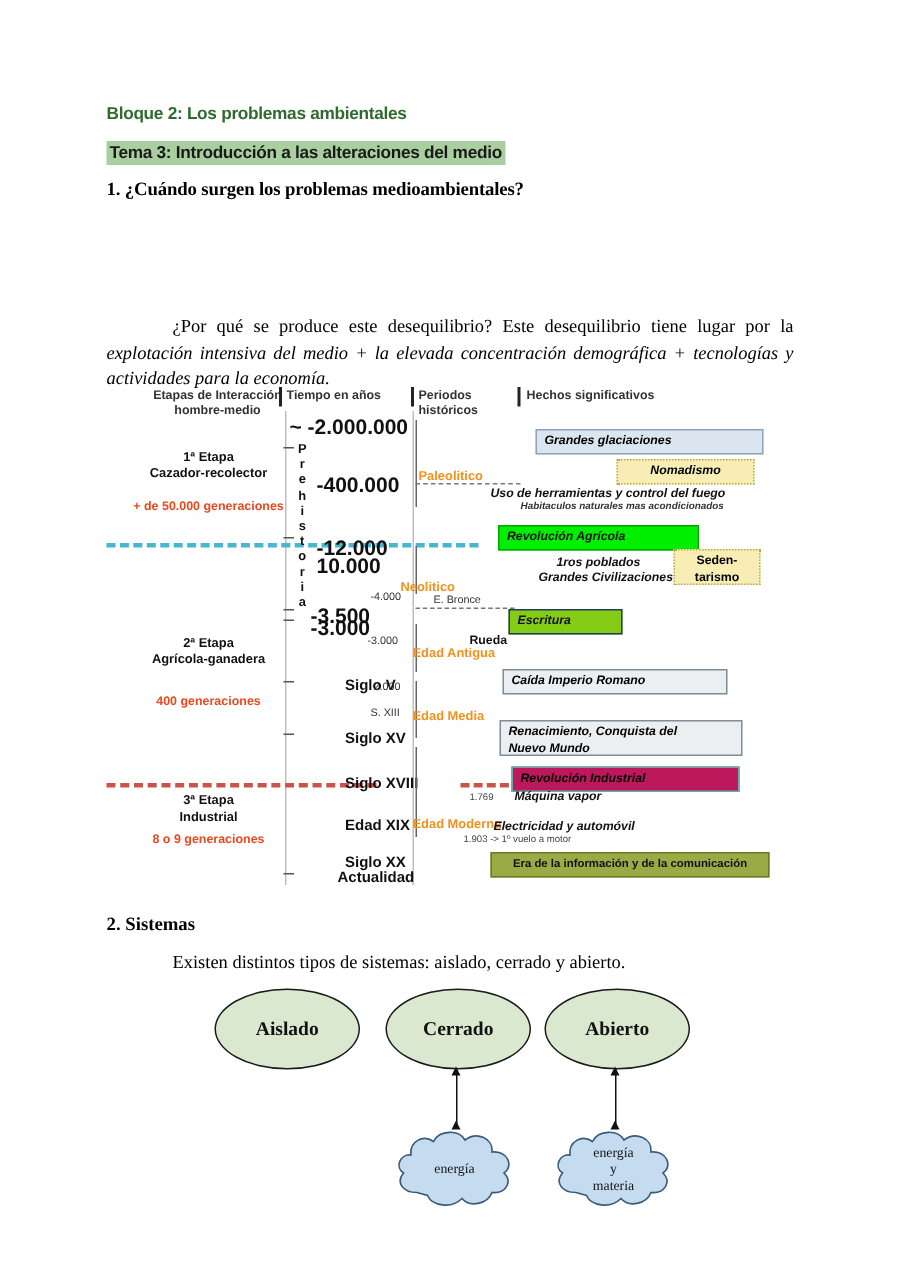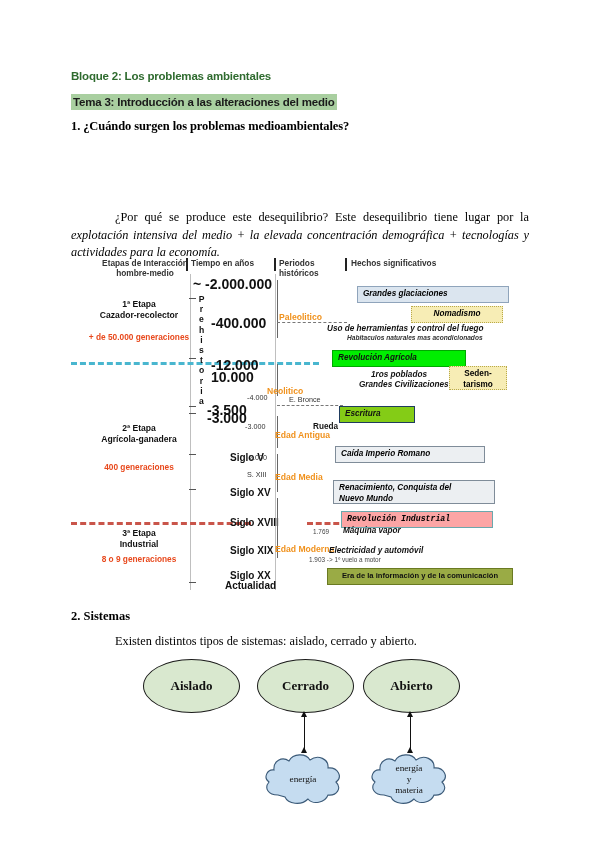--- a/index.html
+++ b/index.html
@@ -46,21 +46,21 @@
   .box{font-style:italic;font-weight:bold;font-size:8.2px;line-height:10.5px;
        padding:2px 5px;box-sizing:border-box;}
   .b-glac{background:#dbe5ef;border:1px solid #8fa4bb;}
   .b-nomad{background:#f7edb5;border:1px dotted #b9a94a;text-align:center;}
   .b-agric{background:#00ee00;border:1px solid #00a800;color:#111;}
   .b-seden{background:#f7edb5;border:1px dotted #b9a94a;text-align:center;
            font-style:normal;}
   .b-escr{background:#84cc16;border:1px solid #1f3b5e;color:#111;}
   .b-roma{background:#eceff2;border:1px solid #7f8c99;}
   .b-renac{background:#eceff2;border:1px solid #7f8c99;}
-  .b-indus{background:#fca5a5;border:1px solid #6aa8ad;font-family:Liberation Mono, monospace;}
+  .b-indus{background:#be185d;border:1px solid #6aa8ad;}
   .b-era{background:#9aab45;border:1px solid #6a7a22;color:#111;font-style:normal;
          font-weight:bold;font-size:7.6px;text-align:center;}
 
   .fact{font-style:italic;font-weight:bold;font-size:8.2px;color:#111;}
   .fact-s{font-style:italic;font-size:6.6px;color:#333;font-weight:bold;}
   .tiny{font-size:6.4px;color:#444;}
 
   .dash-blue{position:absolute;height:0;border-top:3px dashed #49b6cf;}
   .dash-red{position:absolute;height:0;border-top:3px dashed #c9554a;}
   .dash-grey{position:absolute;height:0;border-top:1px dashed #777;}
@@ -140,21 +140,21 @@
     <div class="tick" style="left:118px;top:148px;"></div>
     <div class="tick" style="left:118px;top:155px;"></div>
     <div class="d yr" style="left:136px;top:144px;">-3.500</div>
     <div class="d yr" style="left:136px;top:152px;">-3.000</div>
 
     <div class="tick" style="left:118px;top:196px;"></div>
     <div class="d siglo" style="left:131px;top:194px;">Siglo V</div>
     <div class="tick" style="left:118px;top:231px;"></div>
     <div class="d siglo" style="left:131px;top:229px;">Siglo XV</div>
     <div class="d siglo" style="left:131px;top:259px;">Siglo XVIII</div>
-    <div class="d siglo" style="left:131px;top:287px;">Siglo XIX</div>
+    <div class="d siglo" style="left:131px;top:287px;">Edad XIX</div>
     <div class="d siglo" style="left:131px;top:312px;">Siglo XX</div>
     <div class="tick" style="left:118px;top:324px;"></div>
     <div class="d siglo" style="left:126px;top:322px;">Actualidad</div>
 
     <div class="d yr-s" style="left:176px;top:135px;">-4.000</div>
     <div class="d yr-s" style="left:174px;top:164px;">-3.000</div>
     <div class="d yr-s" style="left:178px;top:173px;margin-top:22px;">2.000</div>
     <div class="d yr-s" style="left:176px;top:212px;">S. XIII</div>
 
     <div class="brace" style="left:206px;top:22px;height:58px;"></div>

